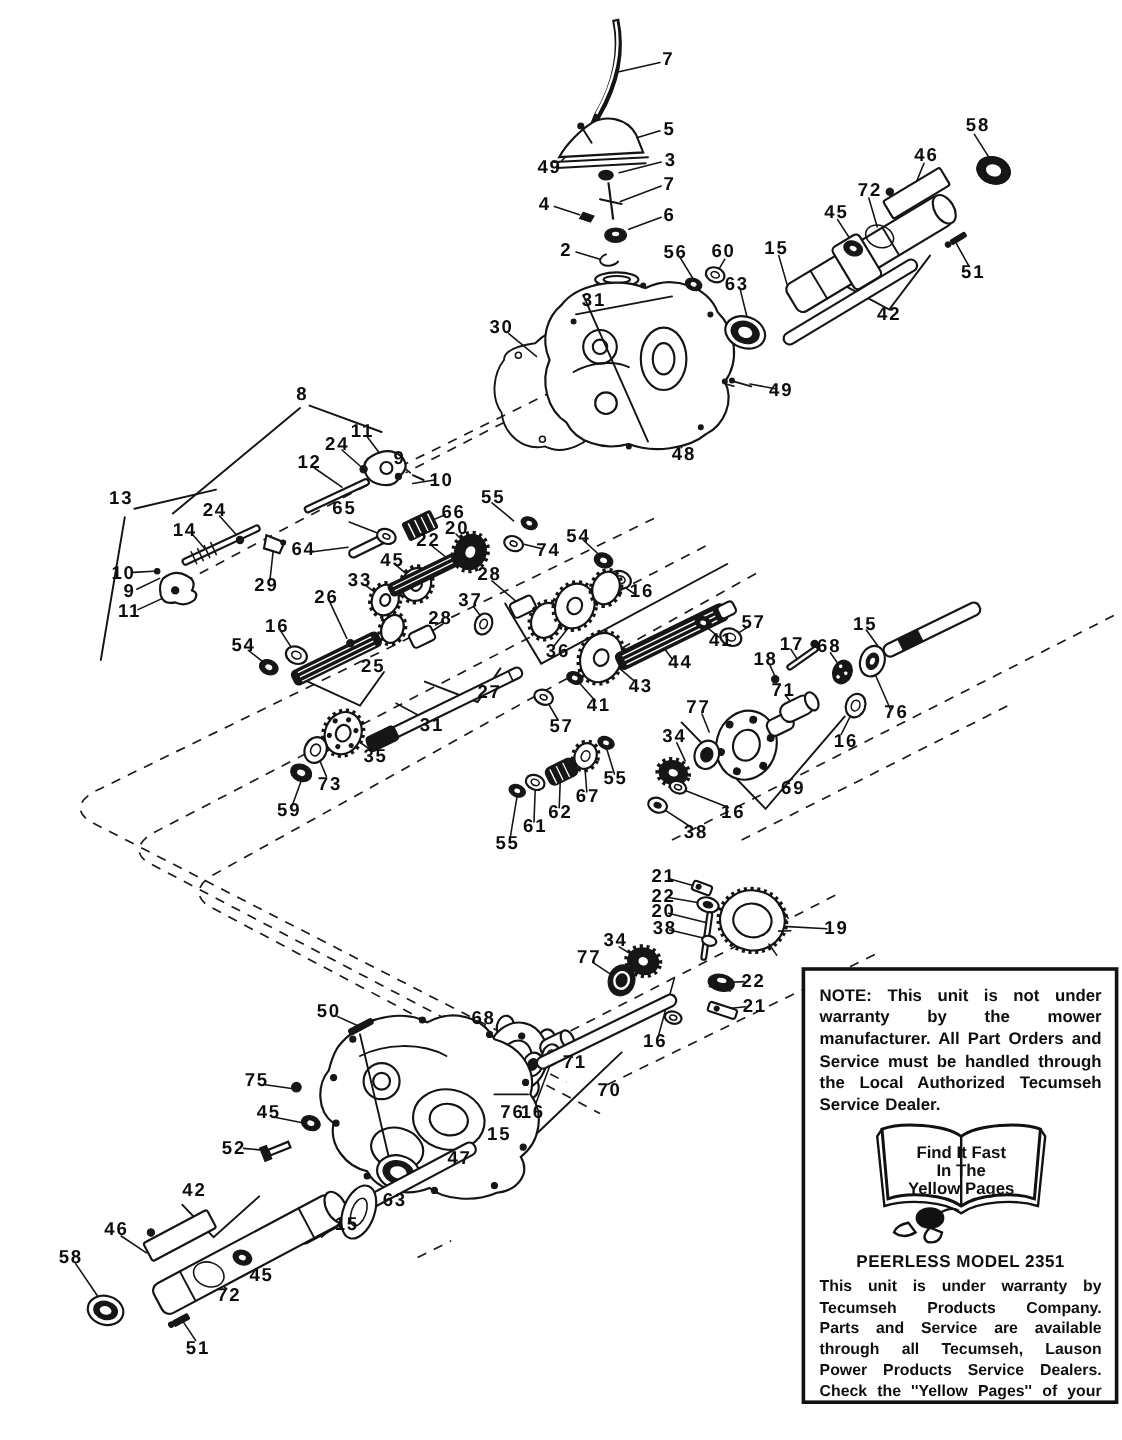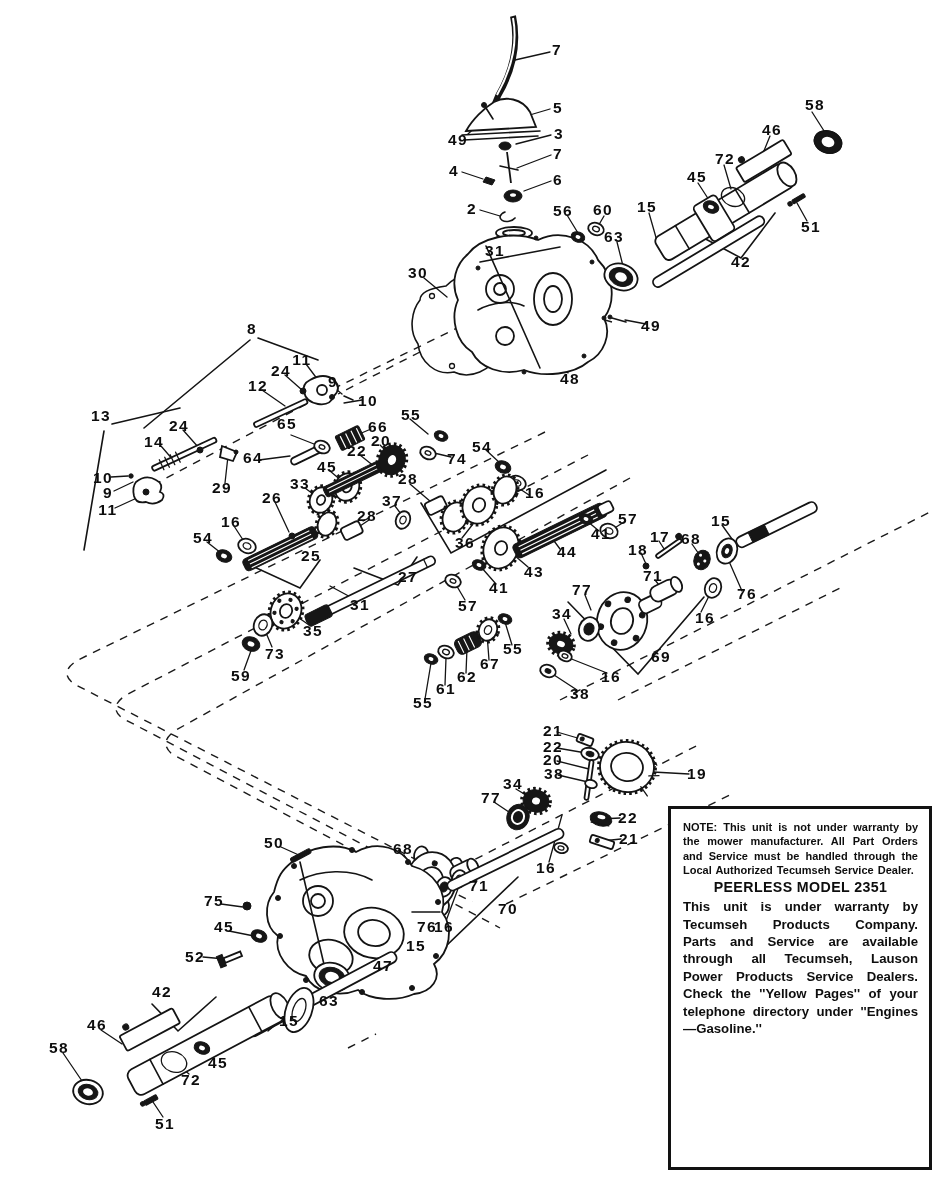--- a/index.html
+++ b/index.html
@@ -7,21 +7,21 @@
          font-family:"Liberation Sans",sans-serif;overflow:hidden;}
   #artwork{position:absolute;left:0;top:0;}
   #callout-layer{position:absolute;left:0;top:0;width:935px;height:1200px;pointer-events:none;}
   .callout{position:absolute;transform:translate(-50%,-50%);
            font:700 15.5px/1 "Liberation Sans",sans-serif;letter-spacing:1.5px;
            color:#0d0d0d;white-space:nowrap;}
   
   .note-box{position:absolute;left:668px;top:806px;width:264px;height:364px;
             box-sizing:border-box;border:3.5px solid #121212;background:#fff;
             padding:11px 11px 8px 12px;color:#0e0e0e;overflow:hidden;}
-  .note-box .note{margin:0;font-weight:700;font-size:11px;line-height:1.3;
+  .note-box .note{margin:0;font-weight:700;font-size:14px;line-height:1.3;
                   text-align:justify;word-spacing:1px;}
   .book-wrap{text-align:center;margin:4px 0 2px;}
   .model{margin:2px 0 3px;text-align:center;font-size:14.2px;font-weight:700;letter-spacing:.4px;}
   .warranty{margin:0;font-weight:700;font-size:13.2px;line-height:1.32;
             text-align:justify;word-spacing:3px;}
   
   .ln{fill:none;stroke:#141414;stroke-width:1.6;stroke-linecap:round;}
   .th{fill:none;stroke:#141414;stroke-width:1.3;stroke-linecap:round;}
   .dash{fill:none;stroke:#1a1a1a;stroke-width:1.4;stroke-dasharray:8 7;}
   .pt{fill:#ffffff;stroke:#141414;stroke-width:1.8;}
@@ -686,16 +686,32 @@
       <span class="callout" style="left: 289px; top: 1021px;">15</span>
       <span class="callout" style="left: 97px; top: 1025px;">46</span>
       <span class="callout" style="left: 59px; top: 1048px;">58</span>
       <span class="callout" style="left: 218px; top: 1063px;">45</span>
       <span class="callout" style="left: 191px; top: 1080px;">72</span>
       <span class="callout" style="left: 165px; top: 1124px;">51</span>
     </div>
 
   <aside class="note-box">
     <p class="note">NOTE: This unit is not under warranty by the mower manufacturer. All Part Orders and Service must be handled through the Local Authorized Tecumseh Service Dealer.</p>
+    <div class="book-wrap">
+      <svg width="168" height="104" viewBox="0 0 168 104">
+        <path d="M84 14 C70 4 34 2 18 8 L23 66 C40 60 70 62 84 72 C98 62 128 60 145 66 L150 8 C134 2 98 4 84 14 Z" fill="#fff" stroke="#111" stroke-width="2.5"></path>
+        <path d="M84 14 L84 72" stroke="#111" stroke-width="2"></path>
+        <path d="M18 8 L14 14 L20 72 C40 66 70 68 84 78 C98 68 128 66 148 72 L154 14 L150 8" fill="none" stroke="#111" stroke-width="2"></path>
+        <text x="84" y="32" text-anchor="middle" font-family="Liberation Sans, sans-serif" font-size="14" font-weight="700" fill="#111">Find It Fast</text>
+        <text x="84" y="47" text-anchor="middle" font-family="Liberation Sans, sans-serif" font-size="14" font-weight="700" fill="#111">In The</text>
+        <text x="84" y="62" text-anchor="middle" font-family="Liberation Sans, sans-serif" font-size="14" font-weight="700" fill="#111">Yellow Pages</text>
+        <g>
+          <ellipse cx="58" cy="82" rx="12" ry="9" fill="#111"></ellipse>
+          <path d="M40 86 q-10 2 -12 8 q8 6 18 0 z" fill="#fff" stroke="#111" stroke-width="2"></path>
+          <path d="M58 90 q-8 8 -2 12 q10 2 12 -8 z" fill="#fff" stroke="#111" stroke-width="2"></path>
+          <path d="M66 78 q10 -6 16 -2" fill="none" stroke="#111" stroke-width="2"></path>
+        </g>
+      </svg>
+    </div>
     <h3 class="model">PEERLESS MODEL 2351</h3>
     <p class="warranty">This unit is under warranty by Tecumseh Products Company. Parts and Service are available through all Tecumseh, Lauson Power Products Service Dealers. Check the ''Yellow Pages'' of your telephone directory under ''Engines—Gasoline.''</p>
   </aside>
 </div>
 
 </body></html>

